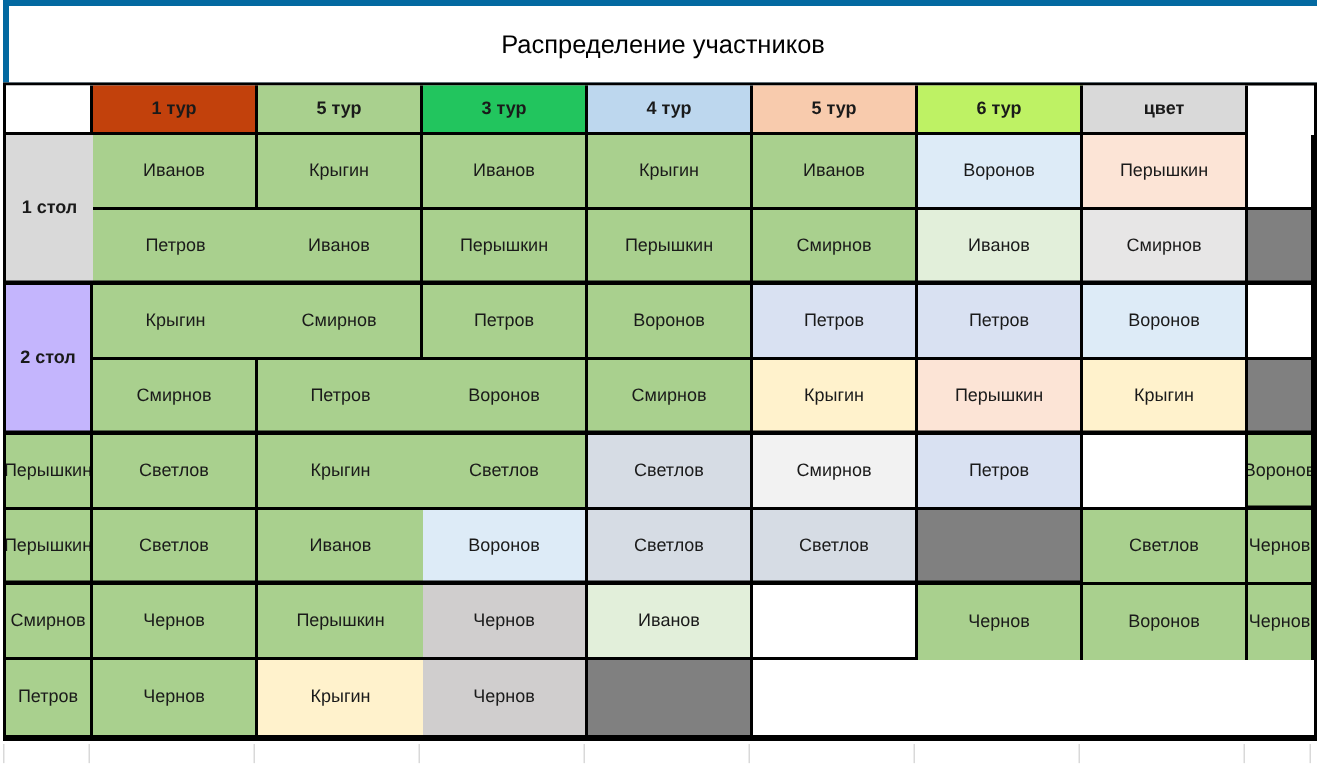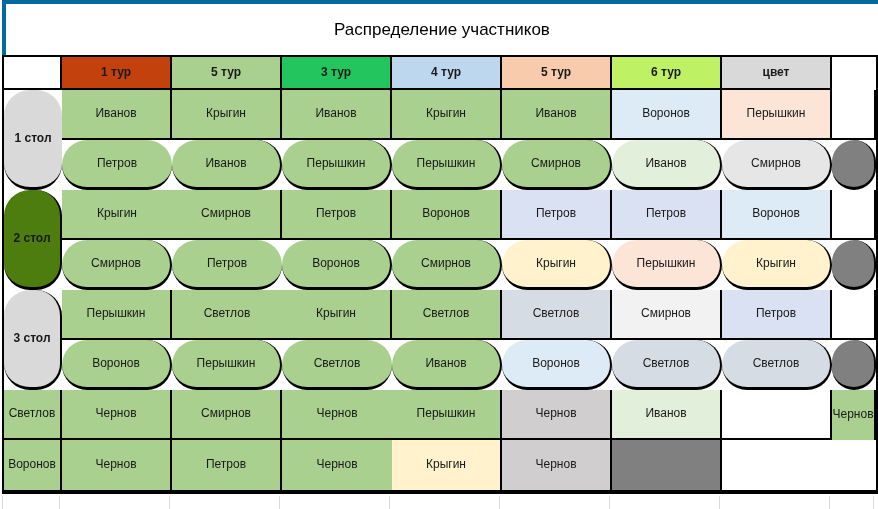--- a/index.html
+++ b/index.html
@@ -15,21 +15,21 @@
         grid-auto-rows:50px;
         grid-template-rows:33px;
         border:2px solid #000;border-bottom-width:4px;
         background:#fff;}
   .cell{box-sizing:border-box;border-right:2px solid #000;border-bottom:2px solid #000;
         display:flex;align-items:center;justify-content:center;
         font-size:12px;line-height:1.1;text-align:center;overflow:hidden;}
   .cell:nth-child(9n){border-right:none;}
   .hdr{font-weight:bold;}
   .label{font-weight:bold;grid-row:span 2;grid-column:1;}
-  .gend{border-bottom-width:3px;border-radius:26px;}
+  .gend{border-bottom-width:3px;}
   .lastrow{border-bottom:none;}
   .strip{position:absolute;left:2px;top:496px;height:13px;width:872px;
          display:grid;grid-template-columns:58px repeat(7,110px) 44px;}
   .strip div{box-sizing:border-box;border-right:1px solid #d9d9d9;}
   .strip div:first-child{border-left:1px solid #d9d9d9;}
 </style>
 </head>
 <body>
 
 <div class="sheet">
@@ -58,39 +58,38 @@
     <div class="cell" style="background-color: rgb(255, 255, 255);"></div>
     <div class="cell gend" style="background-color: rgb(169, 208, 142);">Петров</div>
     <div class="cell gend" style="background-color: rgb(169, 208, 142);">Иванов</div>
     <div class="cell gend" style="background-color: rgb(169, 208, 142);">Перышкин</div>
     <div class="cell gend" style="background-color: rgb(169, 208, 142);">Перышкин</div>
     <div class="cell gend" style="background-color: rgb(169, 208, 142);">Смирнов</div>
     <div class="cell gend" style="background-color: rgb(226, 239, 218);">Иванов</div>
     <div class="cell gend" style="background-color: rgb(231, 230, 230);">Смирнов</div>
     <div class="cell gend" style="background-color: rgb(128, 128, 128);"></div>
 
-    <div class="cell label gend" style="background-color: #4d7c0f;">2 стол</div>
+    <div class="cell label gend" style="background-color: #c4b5fd;">2 стол</div>
     <div class="cell" style="background-color: rgb(169, 208, 142);">Крыгин</div>
     <div class="cell" style="background-color: rgb(169, 208, 142);">Смирнов</div>
     <div class="cell" style="background-color: rgb(169, 208, 142);">Петров</div>
     <div class="cell" style="background-color: rgb(169, 208, 142);">Воронов</div>
     <div class="cell" style="background-color: rgb(217, 225, 242);">Петров</div>
     <div class="cell" style="background-color: rgb(217, 225, 242);">Петров</div>
     <div class="cell" style="background-color: rgb(221, 235, 247);">Воронов</div>
     <div class="cell" style="background-color: rgb(255, 255, 255);"></div>
     <div class="cell gend" style="background-color: rgb(169, 208, 142);">Смирнов</div>
     <div class="cell gend" style="background-color: rgb(169, 208, 142);">Петров</div>
     <div class="cell gend" style="background-color: rgb(169, 208, 142);">Воронов</div>
     <div class="cell gend" style="background-color: rgb(169, 208, 142);">Смирнов</div>
     <div class="cell gend" style="background-color: rgb(255, 242, 204);">Крыгин</div>
     <div class="cell gend" style="background-color: rgb(252, 228, 214);">Перышкин</div>
     <div class="cell gend" style="background-color: rgb(255, 242, 204);">Крыгин</div>
     <div class="cell gend" style="background-color: rgb(128, 128, 128);"></div>
 
-    <div class="cell label gend" style="background-color: rgb(217, 217, 217);">3 стол</div>
     <div class="cell" style="background-color: rgb(169, 208, 142);">Перышкин</div>
     <div class="cell" style="background-color: rgb(169, 208, 142);">Светлов</div>
     <div class="cell" style="background-color: rgb(169, 208, 142);">Крыгин</div>
     <div class="cell" style="background-color: rgb(169, 208, 142);">Светлов</div>
     <div class="cell" style="background-color: rgb(214, 220, 228);">Светлов</div>
     <div class="cell" style="background-color: rgb(242, 242, 242);">Смирнов</div>
     <div class="cell" style="background-color: rgb(217, 225, 242);">Петров</div>
     <div class="cell" style="background-color: rgb(255, 255, 255);"></div>
     <div class="cell gend" style="background-color: rgb(169, 208, 142);">Воронов</div>
     <div class="cell gend" style="background-color: rgb(169, 208, 142);">Перышкин</div>

